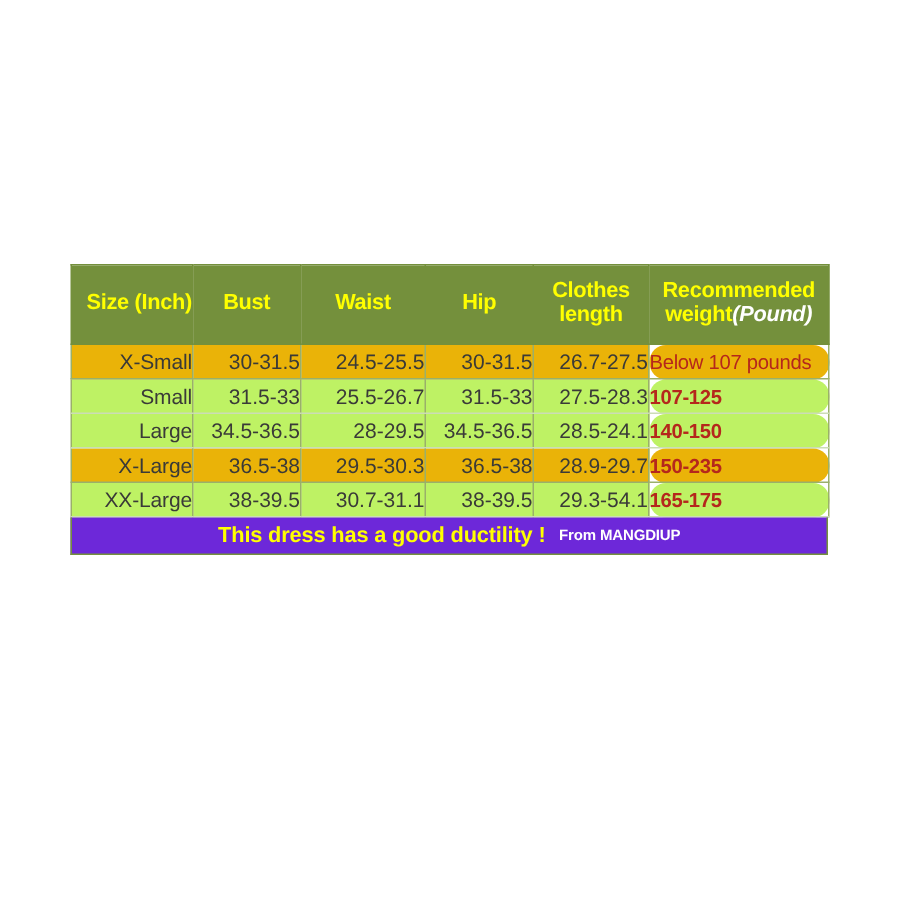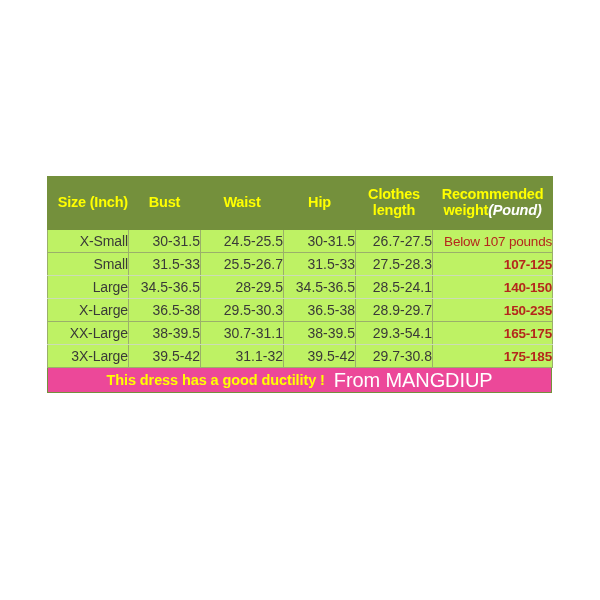--- a/index.html
+++ b/index.html
@@ -66,21 +66,21 @@
   }
   th .two-line {
     display: block;
   }
 
   
   tbody tr {
     height: 23px;
   }
   tbody tr.row-peach td {
-    background: #bef264;
+    background: #eab308;
   }
   tbody tr.row-green td {
     background: #bef264;
   }
 
   tbody td {
     font-size: 14px;
     color: #3a3a38;
     text-align: right;
     vertical-align: middle;
@@ -96,52 +96,53 @@
 
   td.c-size {
     text-align: right;
     padding-right: 5px;
     letter-spacing: -0.1px;
   }
 
   td.c-weight {
     color: #b5271c;
     font-weight: bold;
-    text-align: right;
+    text-align: left;
     font-size: 13.5px;
     letter-spacing: -0.2px;
+    border-radius: 11px;
   }
   td.c-weight.weight-long {
     font-weight: normal;
     font-size: 13.5px;
   }
 
   
   .footer-bar {
-    background: #ec4899;
+    background: #6d28d9;
     height: 25px;
     display: flex;
     align-items: center;
     justify-content: center;
     gap: 9px;
     border: 1px solid #74903c;
     border-top: none;
     box-sizing: border-box;
   }
   .footer-note {
     color: #ffff00;
     font-weight: bold;
     font-size: 14.5px;
     letter-spacing: -0.1px;
     white-space: nowrap;
   }
   .footer-brand {
     color: #ffffff;
-    font-weight: normal;
-    font-size: 20px;
+    font-weight: bold;
+    font-size: 10px;
     letter-spacing: -0.1px;
     white-space: nowrap;
   }
 </style>
 </head>
 <body>
 
 <div id="page-root">
   <div class="chart-wrap">
 
@@ -206,28 +207,20 @@
           <td class="c-weight">150-235</td>
         </tr>
         <tr class="row-green">
           <td class="c-size">XX-Large</td>
           <td>38-39.5</td>
           <td>30.7-31.1</td>
           <td>38-39.5</td>
           <td>29.3-54.1</td>
           <td class="c-weight">165-175</td>
         </tr>
-        <tr class="row-peach">
-          <td class="c-size">3X-Large</td>
-          <td>39.5-42</td>
-          <td>31.1-32</td>
-          <td>39.5-42</td>
-          <td>29.7-30.8</td>
-          <td class="c-weight">175-185</td>
-        </tr>
       </tbody>
     </table>
 
     <div class="footer-bar">
       <span class="footer-note">This dress has a good ductility !</span>
       <span class="footer-brand">From MANGDIUP</span>
     </div>
 
   </div>
 </div>

